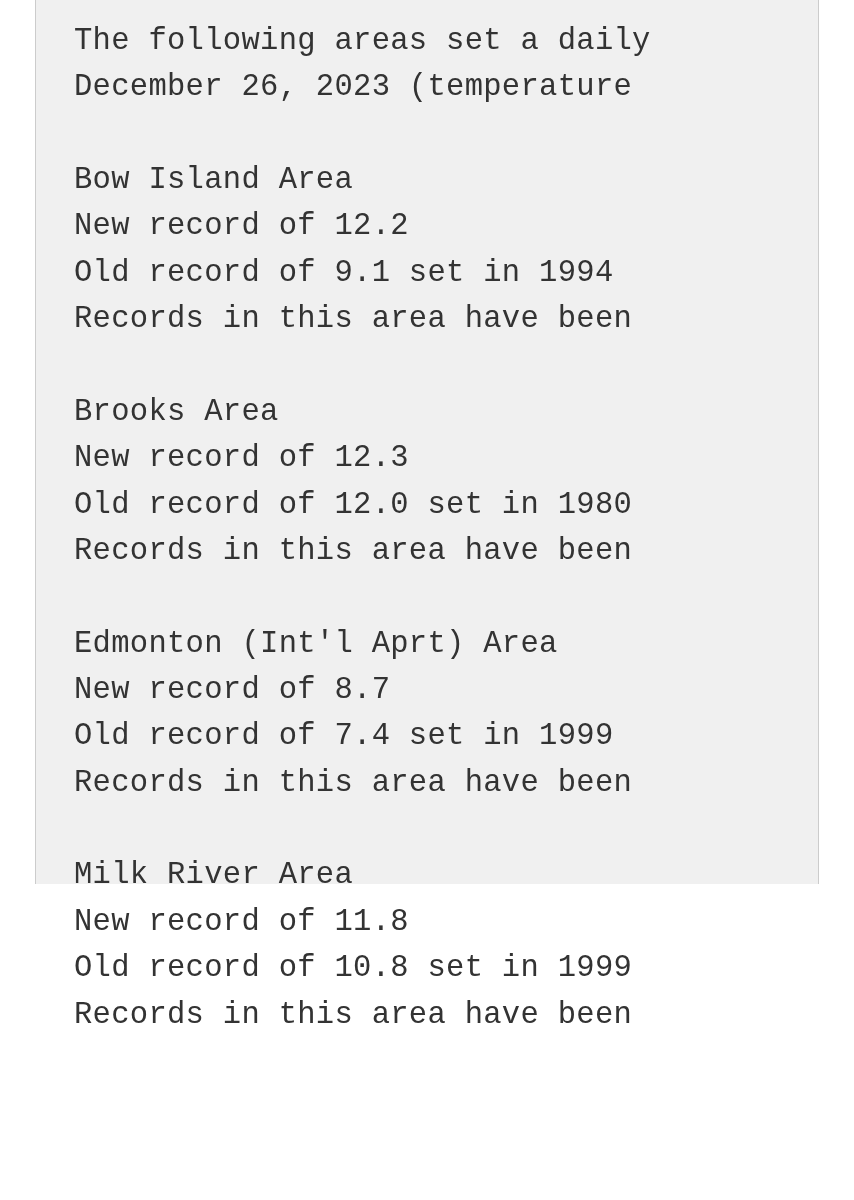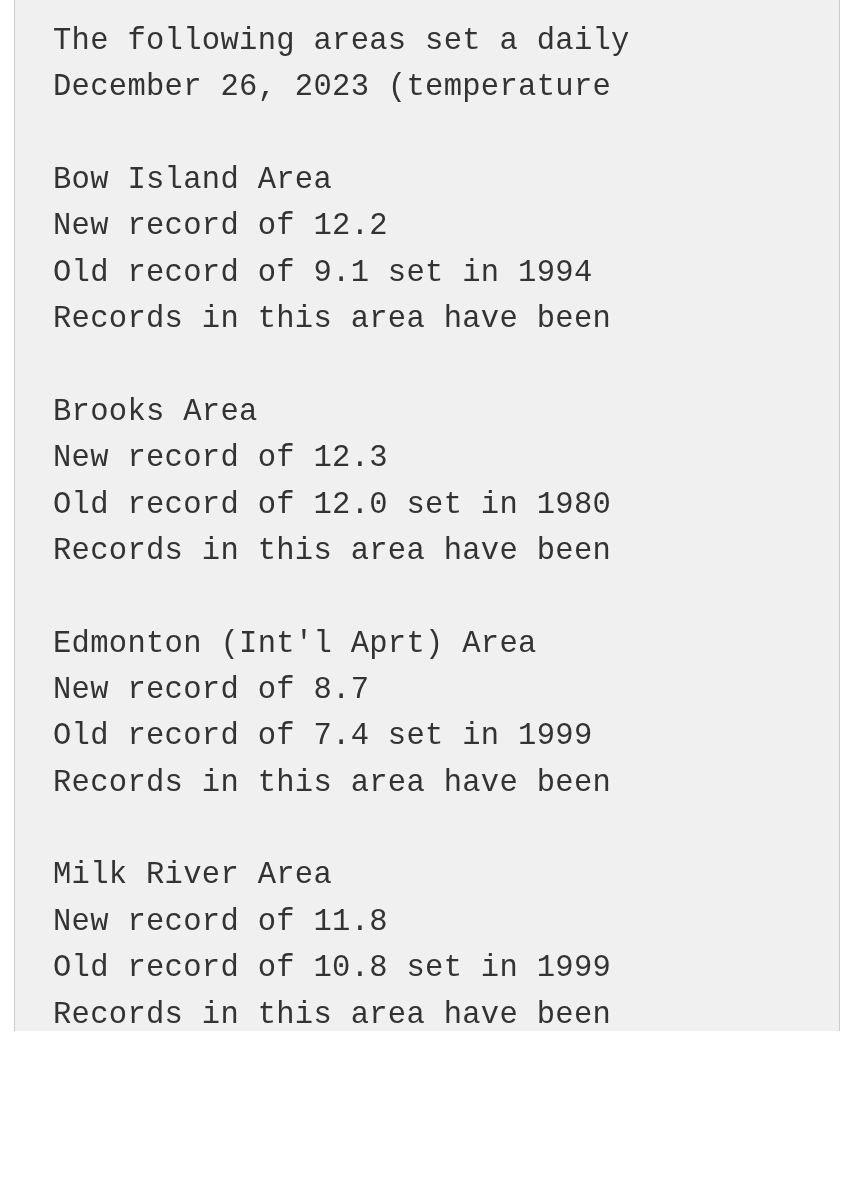--- a/index.html
+++ b/index.html
@@ -11,22 +11,22 @@
       background: #ffffff;
       width: 854px;
       height: 1200px;
       overflow: hidden;
     }
     .container {
       background: #f0f0f0;
       border: 1px solid #cccccc;
       border-top: none;
       border-bottom: none;
-      margin: 0 14px;
-      height: 1031px;
+      margin: 0 35px;
+      height: 884px;
       padding: 18px 4px 0 38px;
     }
     .content {
       font-family: 'Courier New', Courier, monospace;
       font-size: 30.5px;
       line-height: 1.52;
       color: #333333;
       white-space: pre;
       letter-spacing: 0.3px;
     }

